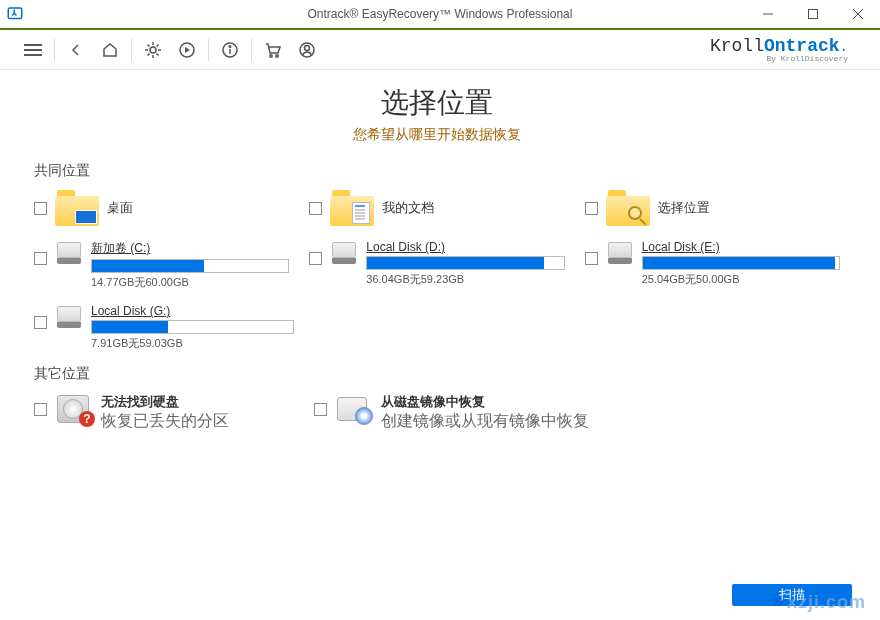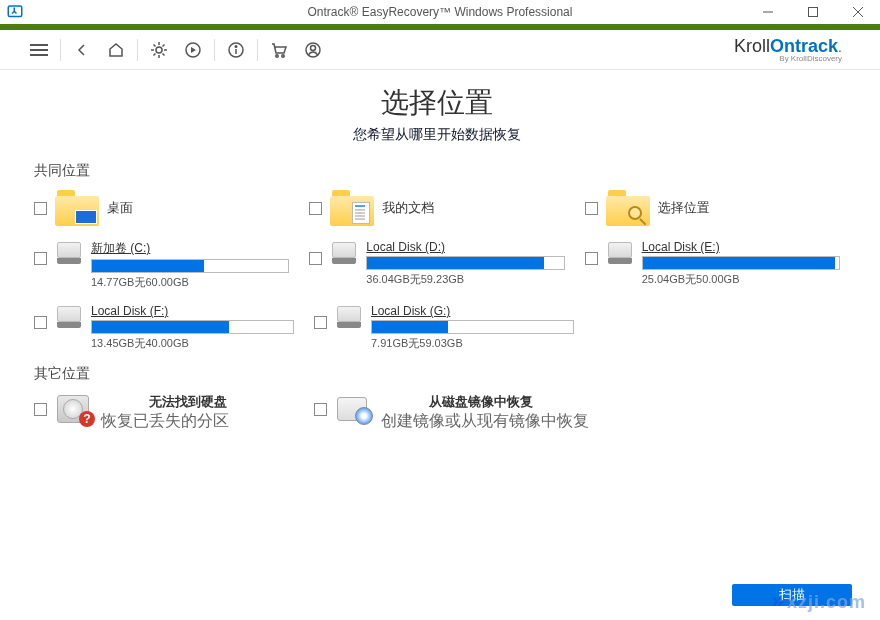--- a/index.html
+++ b/index.html
@@ -11,21 +11,21 @@
     overflow: hidden;
     font-size: 13px;
     color: #333;
     position: relative;
   }
   
   .titlebar {
     height: 30px;
     display: flex;
     align-items: center;
-    border-bottom: 6px solid #4d7c0f;
+    border-bottom: 2px solid #4d7c0f;
     position: relative;
   }
   .titlebar .app-icon {
     width: 30px; height: 30px;
     display: flex; align-items: center; justify-content: center;
   }
   .titlebar .title {
     position: absolute;
     left: 0; right: 0;
     text-align: center;
@@ -40,23 +40,24 @@
   .win-btn {
     width: 45px; height: 30px;
     display: flex; align-items: center; justify-content: center;
     color: #666;
   }
   
   .toolbar {
     height: 40px;
     display: flex;
     align-items: center;
-    padding: 0 24px;
+    padding: 0 18px;
     border-bottom: 1px solid #e5e5e5;
     gap: 4px;
+    font-family: Liberation Mono, monospace;
   }
   .tool-btn {
     width: 30px; height: 30px;
     display: flex; align-items: center; justify-content: center;
     color: #555;
   }
   .tool-sep {
     width: 1px; height: 22px;
     background: #ddd;
     margin: 0 2px;
@@ -77,21 +78,21 @@
   .page-title {
     text-align: center;
     font-size: 28px;
     font-weight: normal;
     color: #333;
     margin-top: 2px;
   }
   .page-subtitle {
     text-align: center;
     font-size: 14px;
-    color: #0f172a;
+    color: #a16207;
     margin-top: 4px;
     margin-bottom: 18px;
   }
   .section-title {
     font-size: 14px;
     color: #444;
     margin: 6px 0 10px 0;
   }
   .row {
     display: flex;
@@ -238,21 +239,21 @@
     background:linear-gradient(#f5f5f5,#ddd);
     border:1px solid #aaa;
     border-radius:3px;
   }
   .img-icon .disc {
     position:absolute; right:0; bottom:0;
     width:18px; height:18px; border-radius:50%;
     background:radial-gradient(#fff 20%, #7fb6ff 60%, #1a6fd6);
     border:1px solid #888;
   }
-  .other-item .title { font-size:13px; font-weight:bold; color:#333;margin-left:48px; }
+  .other-item .title { font-size:13px; font-weight:bold; color:#333; }
   .other-item .sub { font-size:16px; color:#666; }
 
   
   .scan-btn {
     position:absolute;
     right:28px; bottom:14px;
     width:120px; height:22px;
     background:#0073e6;
     color:#fff;
     display:flex; align-items:center; justify-content:center;
@@ -450,34 +451,20 @@
     </div>
   </div>
   <div class="row">
     <div class="cell">
       <div class="chk"></div>
       <div class="drive-icon">
           <div class="box"></div>
           <div class="slot"></div>
         </div>
       <div class="drive-info">
-        <div class="drive-name">Local Disk (F:)</div>
-        <div class="bar">
-            <div class="fill" style="width: 68%;"></div>
-          </div>
-        <div class="drive-stats">13.45GB无40.00GB</div>
-      </div>
-    </div>
-    <div class="cell">
-      <div class="chk"></div>
-      <div class="drive-icon">
-          <div class="box"></div>
-          <div class="slot"></div>
-        </div>
-      <div class="drive-info">
         <div class="drive-name">Local Disk (G:)</div>
         <div class="bar">
             <div class="fill" style="width: 38%;"></div>
           </div>
         <div class="drive-stats">7.91GB无59.03GB</div>
       </div>
     </div>
   </div>
 
   <div class="section-title">其它位置</div>

